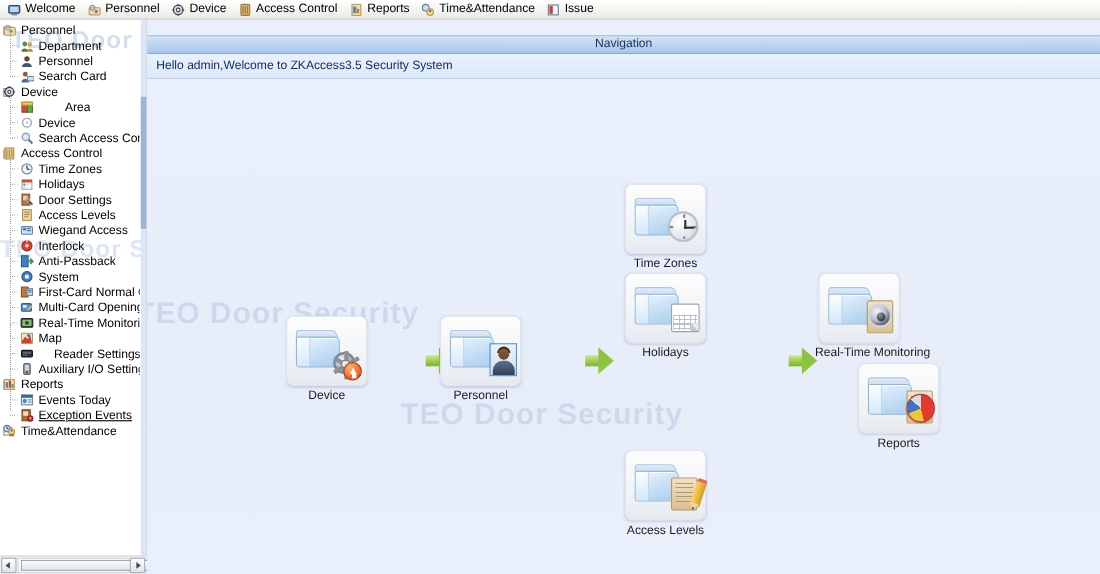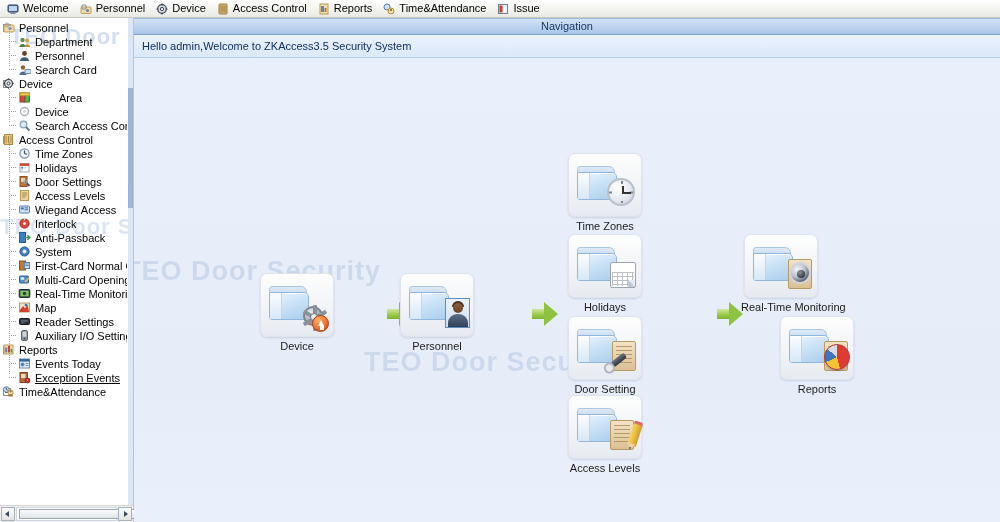--- a/index.html
+++ b/index.html
@@ -64,21 +64,21 @@
   .arrL,.arrR{position:absolute;left:50%;top:50%;width:0;height:0;border-top:3px solid transparent;border-bottom:3px solid transparent;}
   .arrL{margin:-3px 0 0 -3px;border-right:4px solid #3b4a63;}
   .arrR{margin:-3px 0 0 -1px;border-left:4px solid #3b4a63;}
 
   
   .content{flex:1;display:flex;flex-direction:column;min-width:0;position:relative;background:#eaf0fb;}
   .navbar{
     height:15px;flex:0 0 15px;
     background:linear-gradient(#d3e2f5,#bcd3ef 55%,#a8c6e9);
     border-top:1px solid #9dbbe0;border-bottom:1px solid #7ba3d2;
-    display:flex;align-items:center;justify-content:center;position:relative;
+    display:flex;align-items:center;justify-content:center;position:relative;margin-top:14px;
   }
   .navbar .t{font-size:11px;color:#15335c;line-height:11px;}
   .welcome{
     height:22px;flex:0 0 22px;
     background:linear-gradient(#eaf2fd,#dbe8f9);
     border-bottom:1px solid #b9cde8;display:flex;align-items:center;padding-left:8px;
   }
   .welcome .t{font-size:11px;color:#103060;}
   .canvas{flex:1;position:relative;background:linear-gradient(#e9f0fb,#e6edf9 70%,#eaf0fb);overflow:hidden;}
 
@@ -477,21 +477,21 @@
           </div>
           <div class="tnode lvl1" style="position: absolute; left: 0px; right: 6px; top: 283px;">
             <i class="dash"></i>
             <span class="ticon"><svg width="13" height="13" viewBox="0 0 13 13">
                 <rect x="1.5" y="2" width="10" height="9" fill="#f0e2c4" stroke="#b59b62"></rect>
                 <path d="M2 9 L5 5 L7 7.5 L9.5 3.5 L11 11 L2 11z" fill="#d0412f"></path>
                 <circle cx="8" cy="4" r="1.3" fill="#3f6fae"></circle>
               </svg></span>
             <span class="txt">Map</span>
           </div>
-          <div class="tnode lvl1" style="position: absolute; left: 0px; right: 6px; top: 297px;">
+          <div class="tnode lvl1" style="position: absolute; left: 0px; right: 6px; top: 297px; gap: 14px;">
             <i class="dash"></i>
             <span class="ticon"><svg width="13" height="13" viewBox="0 0 13 13">
                 <rect x="1.5" y="3.5" width="10" height="6" rx="1" fill="#2b3038" stroke="#15181d"></rect>
                 <rect x="2.8" y="4.7" width="7.4" height="2" fill="#5c6673"></rect>
                 <rect x="2.8" y="7.3" width="4" height="1.2" fill="#5c6673"></rect>
               </svg></span>
             <span class="txt">Reader Settings</span>
           </div>
           <div class="tnode lvl1" style="position: absolute; left: 0px; right: 6px; top: 311px;">
             <i class="dash"></i>
@@ -656,39 +656,20 @@
                 <i class="front"></i>
                 <i class="fold-l"></i>
               </div>
             <div class="ov" style="right:5px;bottom:7px;">
               <div class="cal"><i class="hdr"></i><i class="grid"></i><i class="corner"></i></div>
             </div>
           </div>
           <div class="cap">Holidays</div>
         </div>
 
-        <div class="tile" style="left:431px;top:258px;">
-          <div class="box">
-            <div class="fold">
-                <i class="back"></i>
-                <i class="front"></i>
-                <i class="fold-l"></i>
-              </div>
-            <div class="ov" style="right:5px;bottom:7px;">
-              <div class="card">
-                  <i class="lines"></i>
-                </div>
-              <div class="wrench">
-                  <i class="handle"></i>
-                  <i class="head"></i>
-                </div>
-            </div>
-          </div>
-          <div class="cap">Door Setting</div>
-        </div>
 
         <div class="tile" style="left:431px;top:337px;">
           <div class="box">
             <div class="fold">
                 <i class="back"></i>
                 <i class="front"></i>
                 <i class="fold-l"></i>
               </div>
             <div class="ov" style="right:7px;bottom:7px;">
               <div class="card">

